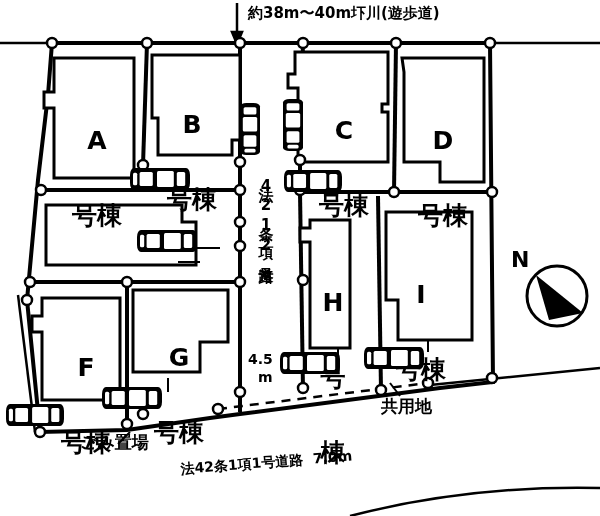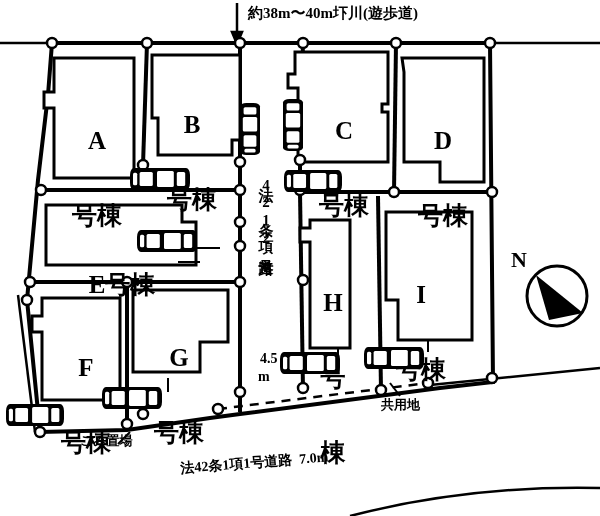--- a/index.html
+++ b/index.html
@@ -1,29 +1,29 @@
 <!DOCTYPE html>
 <html><head>
 <meta charset="utf-8">
 <style>
   html,body{margin:0;padding:0;background:#ffffff;}
   body{width:600px;height:516px;overflow:hidden;
        font-family:"DejaVu Sans","Liberation Sans",sans-serif;}
-  #stage{position:relative;width:600px;height:516px;background:#fff;font-family:Liberation Serif, serif;}
+  #stage{position:relative;width:600px;height:516px;background:#fff;}
   #stage svg{position:absolute;top:0;left:0;}
 
   .lbl{position:absolute;color:#000;font-weight:bold;line-height:1.0;
        white-space:pre;letter-spacing:0px;}
   .plotlbl{font-size:25px;text-align:center;}
   .plotlbl .ln{display:block;}
   .plotlbl.one-line{font-size:25px;}
   .vertlbl{writing-mode:vertical-rl;text-orientation:upright;
            font-size:15px;font-weight:bold;letter-spacing:1px;}
   .small{font-size:14px;font-weight:bold;}
-  .tiny{font-size:13px;font-weight:bold;}
+  .tiny{font-size:17px;font-weight:bold;}
   .top-label{font-size:15px;font-weight:bold;}
   .compass-n{font-size:22px;font-weight:bold;}
   .rot{transform-origin:left top;}
 </style>
 </head>
 <body>
 
 <div id="stage">
 
   <svg width="600" height="516" viewBox="0 0 600 516">
@@ -169,23 +169,20 @@
   <div class="lbl plotlbl" style="left:305px;top:68px;width:78px;">
     <span class="ln">C</span>
     <span class="ln">号棟</span>
   </div>
 
   <div class="lbl plotlbl" style="left:404px;top:78px;width:78px;">
     <span class="ln">D</span>
     <span class="ln">号棟</span>
   </div>
 
-  <div class="lbl plotlbl one-line" style="left:58px;top:222px;width:128px;">
-    <span class="ln">E号棟</span>
-  </div>
 
   <div class="lbl plotlbl" style="left:52px;top:305px;width:68px;">
     <span class="ln">F</span>
     <span class="ln">号棟</span>
   </div>
 
   <div class="lbl plotlbl" style="left:135px;top:295px;width:88px;">
     <span class="ln">G</span>
     <span class="ln">号棟</span>
   </div>
@@ -195,21 +192,21 @@
     <span class="ln">号</span>
     <span class="ln">棟</span>
   </div>
 
   <div class="lbl plotlbl" style="left:385px;top:232px;width:72px;">
     <span class="ln">I</span>
     <span class="ln">号棟</span>
   </div>
 
   <div class="lbl vertlbl" style="left:258px;top:176px;">法42条1項2号道路</div>
-  <div class="lbl small" style="left:260px;top:352px;">4.5</div>
+  <div class="lbl small" style="left:248px;top:352px;">4.5</div>
   <div class="lbl small" style="left:258px;top:370px;">m</div>
 
   <div class="lbl small rot" style="left:180px;top:462px;transform:rotate(-4.5deg);">法42条1項1号道路  7.0m</div>
 
   <div class="lbl tiny" style="left:80px;top:434px;">ごみ置場</div>
 
   <div class="lbl tiny" style="left:381px;top:398px;">共用地</div>
 
   <div class="lbl compass-n" style="left:511px;top:249px;">N</div>
 

